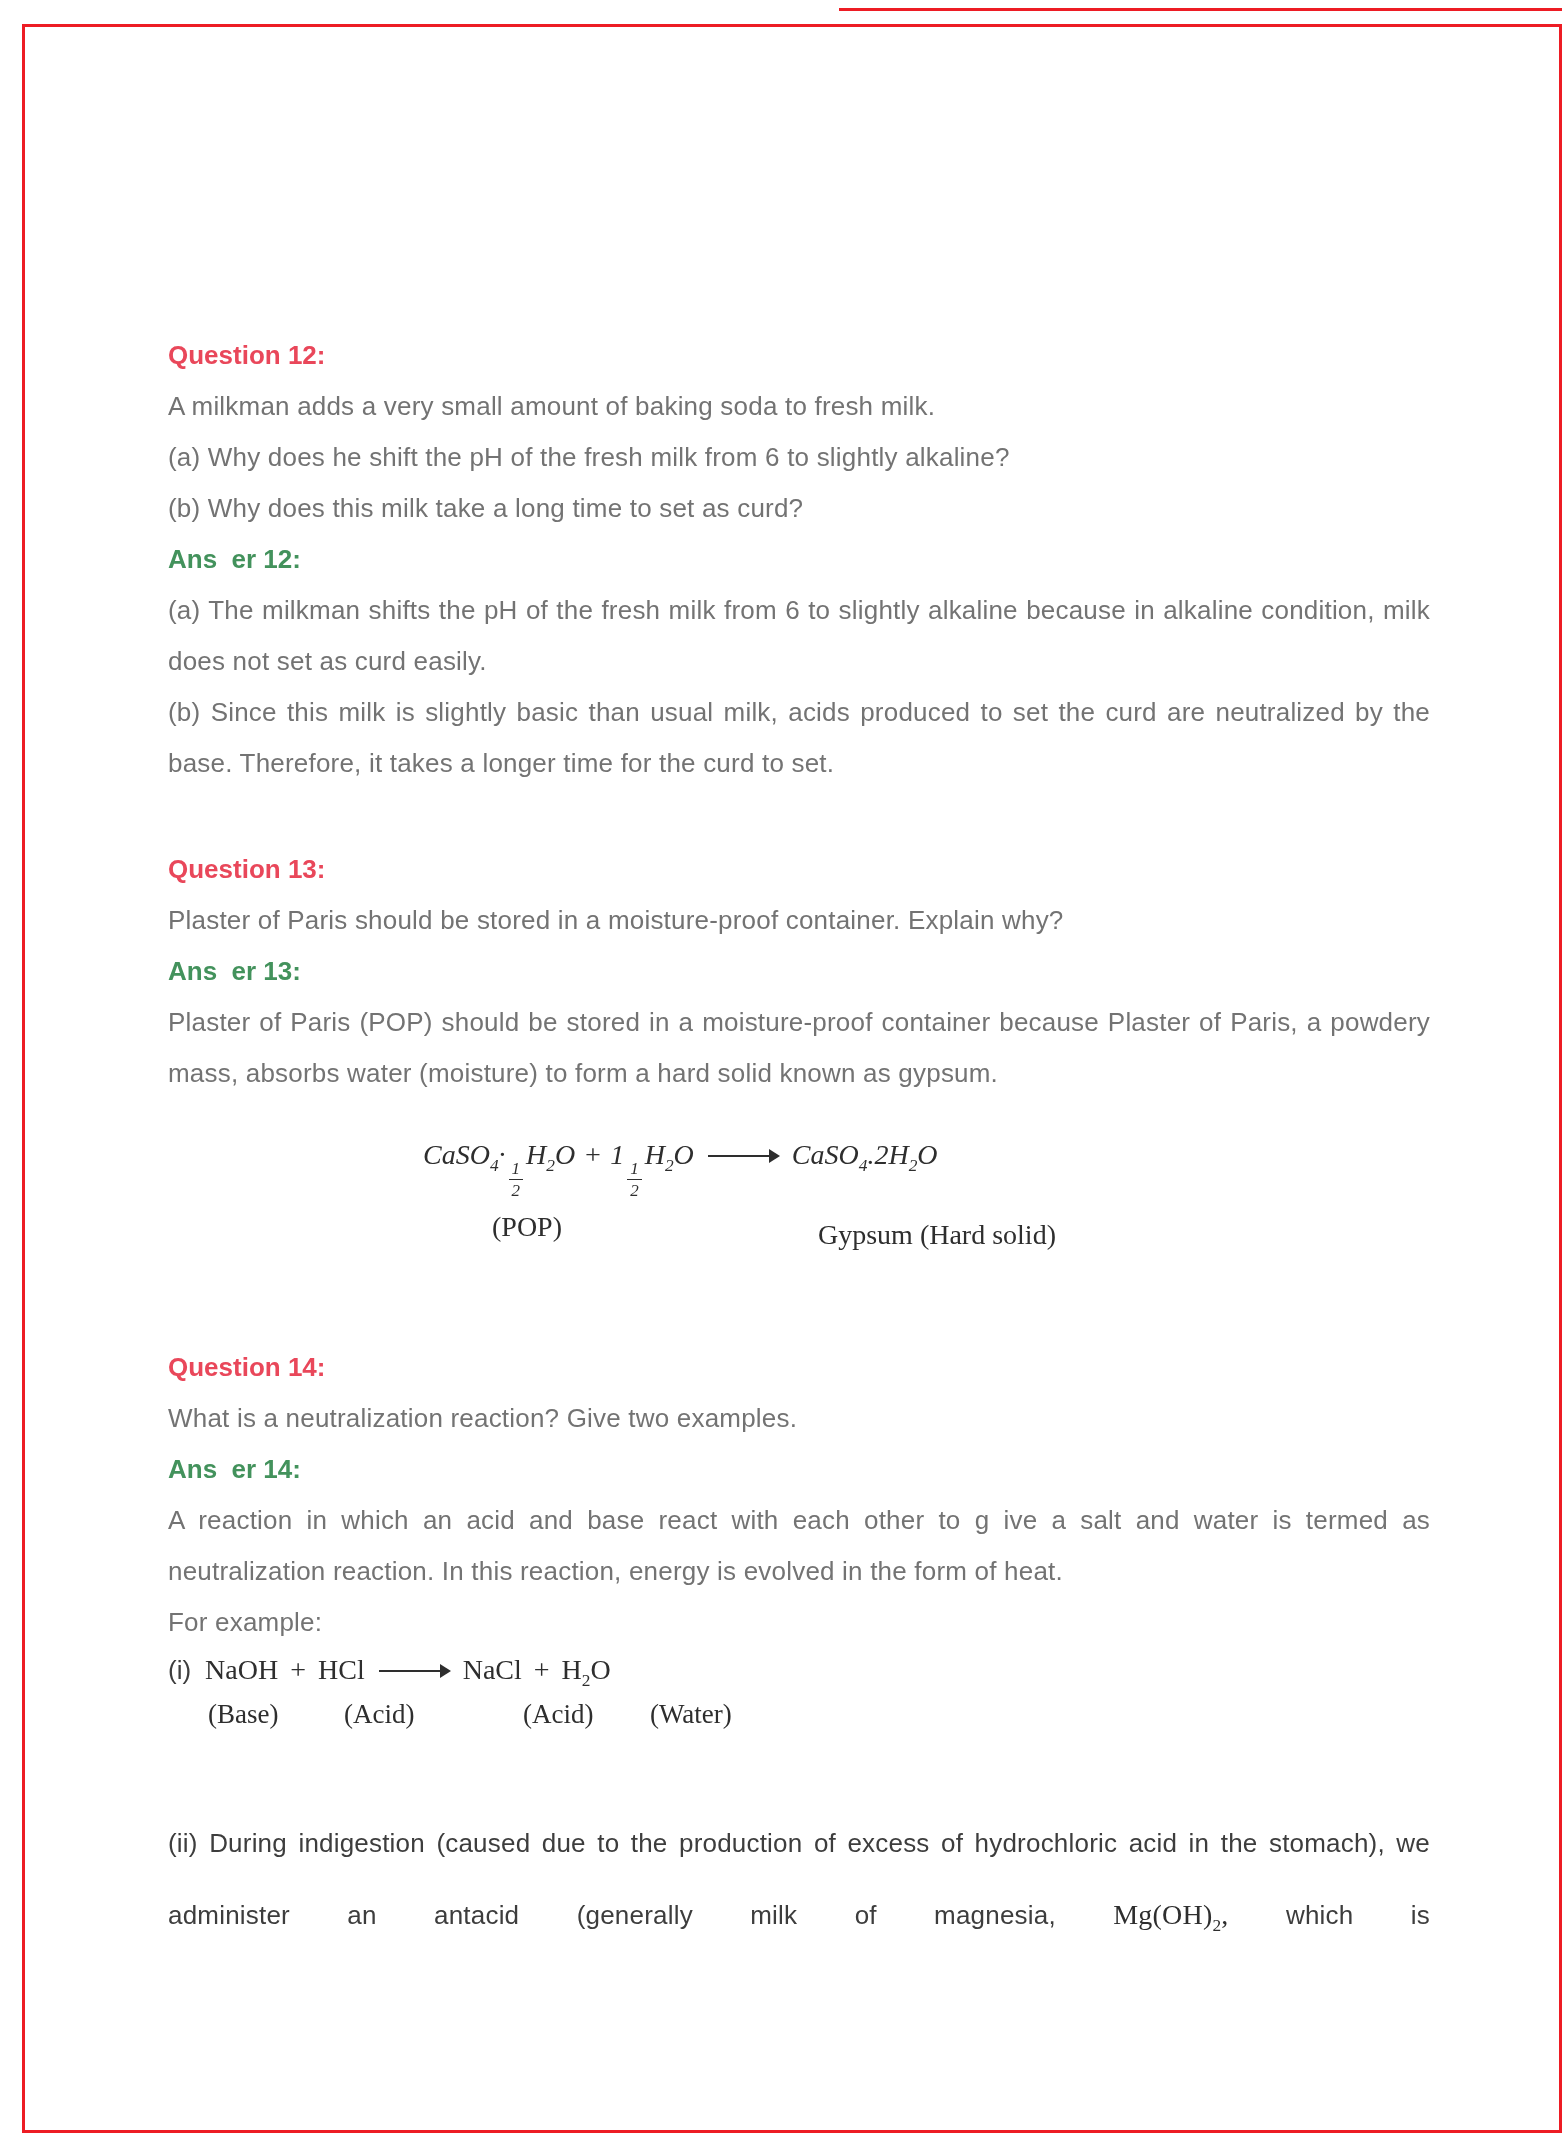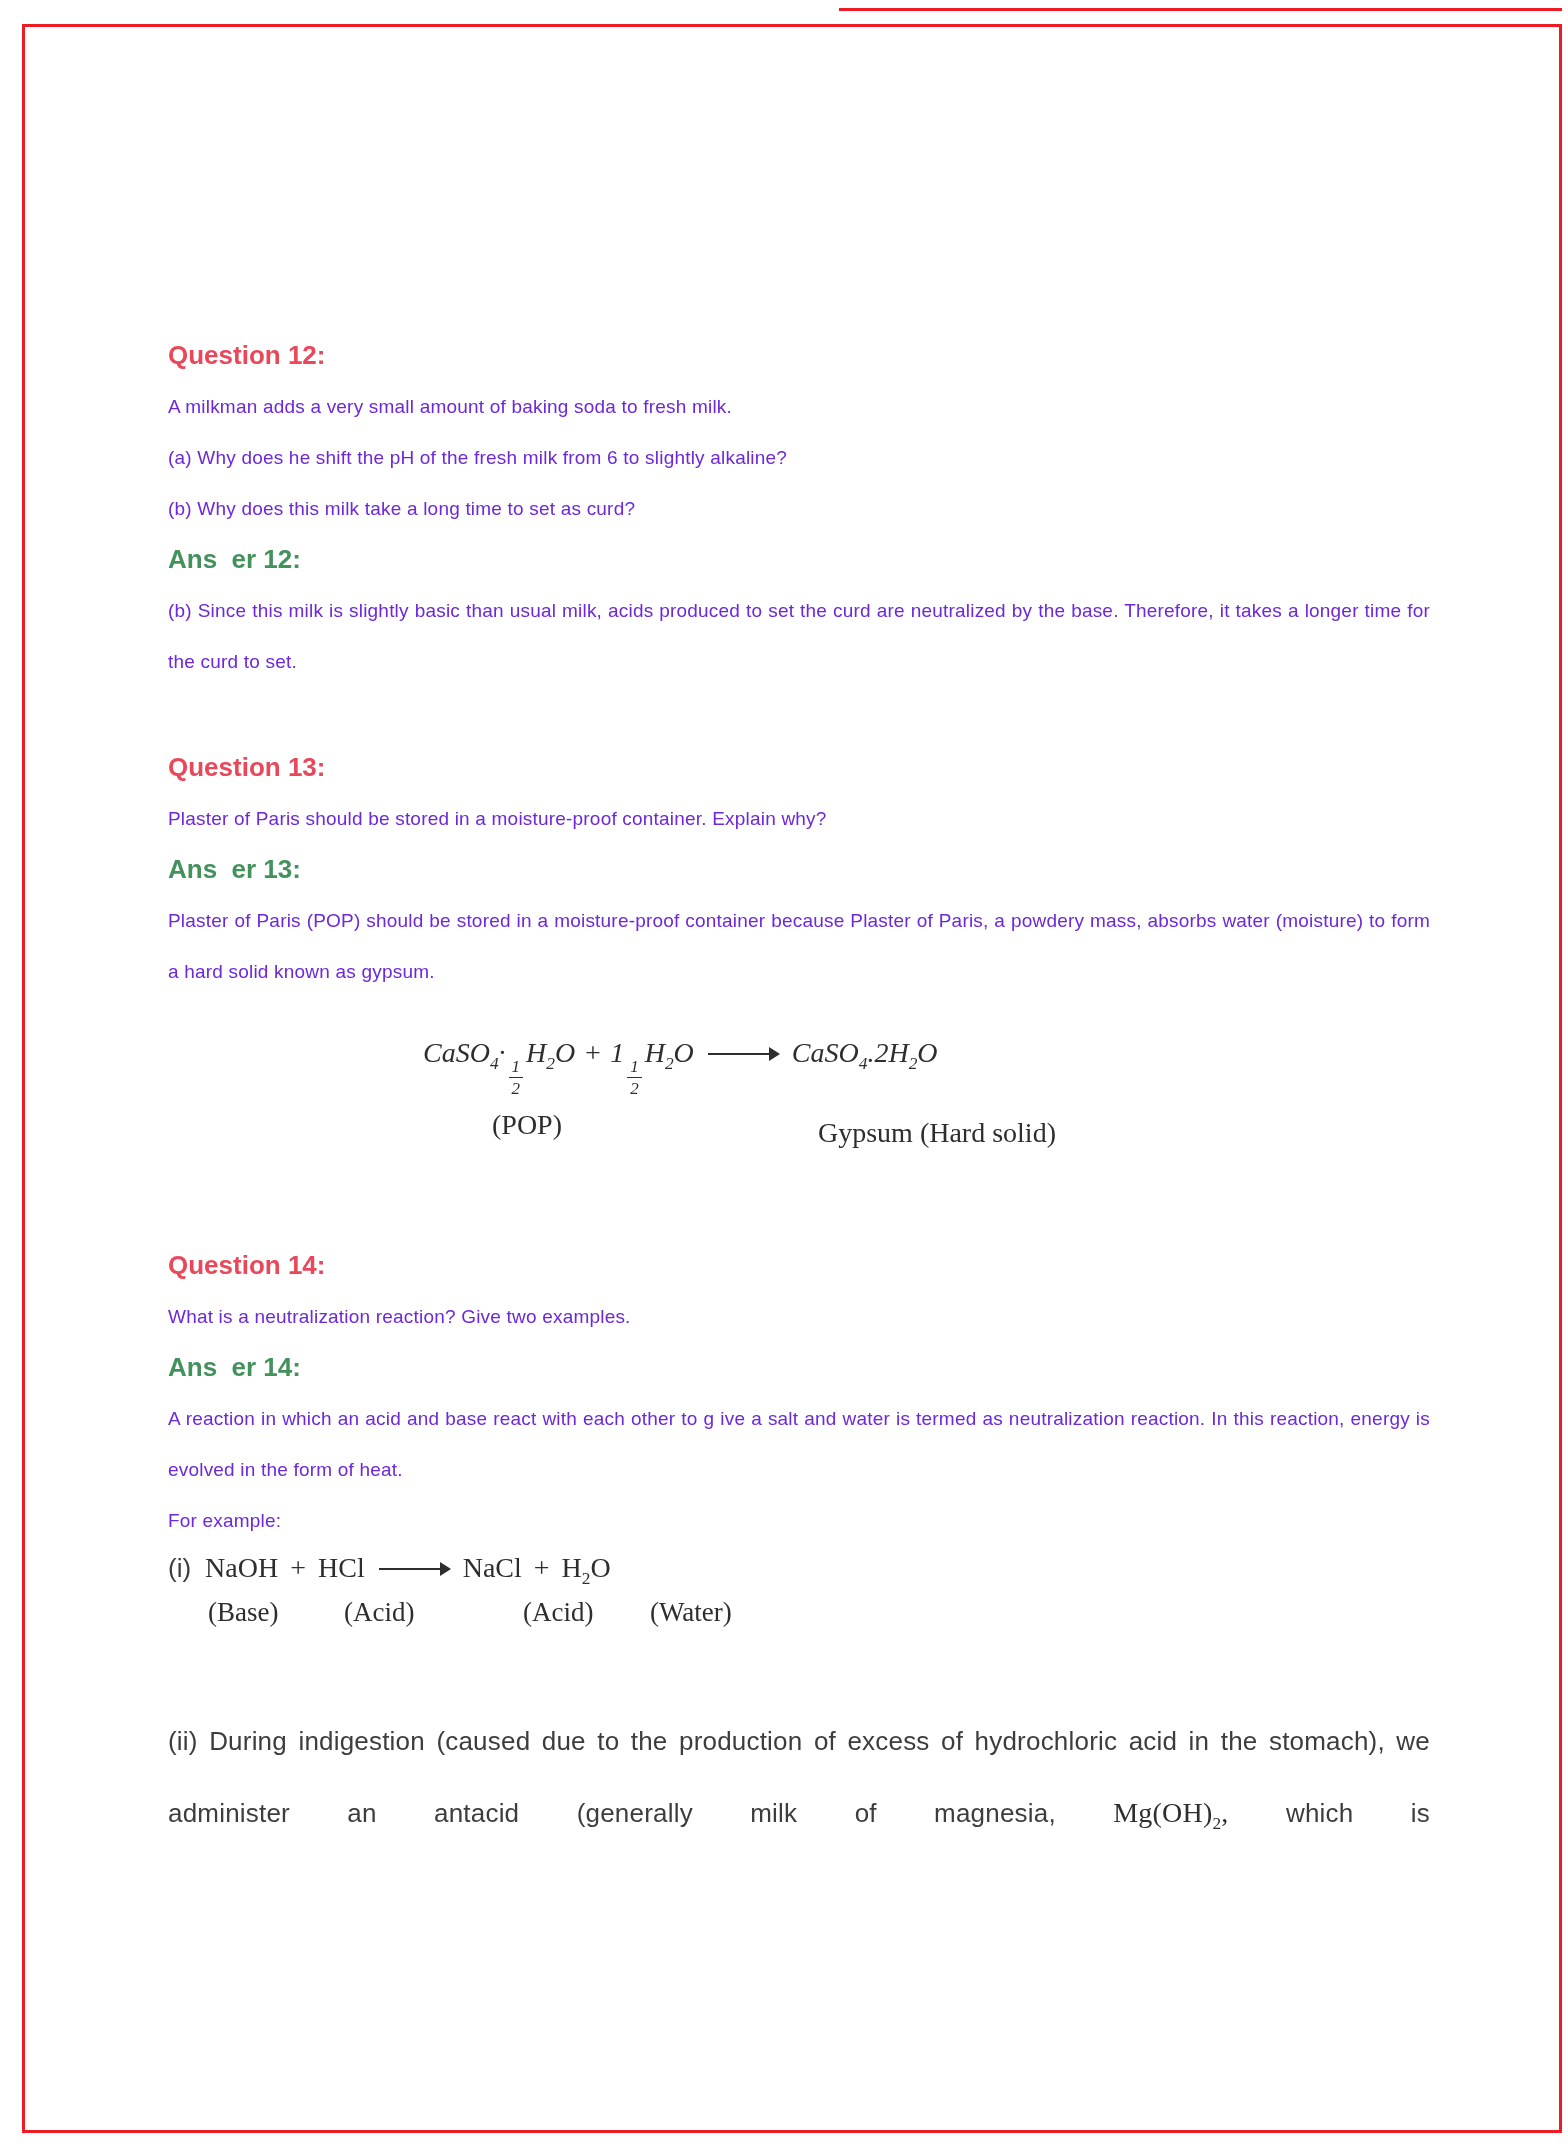--- a/index.html
+++ b/index.html
@@ -48,22 +48,22 @@
     margin: 0;
   }
   .a-title {
     font-size: 26px;
     font-weight: bold;
     color: #43925c;
     line-height: 51px;
     margin: 0;
   }
   .para {
-    font-size: 19px;
-    color: #6d28d9;
+    font-size: 26px;
+    color: #737373;
     line-height: 51px;
     margin: 0;
     text-align: justify;
     letter-spacing: 0.2px;
   }
   .gap-top { margin-top: 55px; }
   .gap-top-lg { margin-top: 85px; }
 
   
   .chem {
@@ -148,20 +148,21 @@
   <div class="top-line"></div>
   <div class="border-frame"></div>
 
   <div class="content">
 
     <h2 class="q-title">Question 12:</h2>
     <p class="para">A milkman adds a very small amount of baking soda to fresh milk.</p>
     <p class="para">(a) Why does he shift the pH of the fresh milk from 6 to slightly alkaline?</p>
     <p class="para">(b) Why does this milk take a long time to set as curd?</p>
     <h2 class="a-title">Ans&nbsp; er 12:</h2>
+    <p class="para">(a) The milkman shifts the pH of the fresh milk from 6 to slightly alkaline because in alkaline condition, milk does not set as curd easily.</p>
     <p class="para">(b) Since this milk is slightly basic than usual milk, acids produced to set the curd are neutralized by the base. Therefore, it takes a longer time for the curd to set.</p>
 
     <h2 class="q-title gap-top">Question 13:</h2>
     <p class="para">Plaster of Paris should be stored in a moisture-proof container. Explain why?</p>
     <h2 class="a-title">Ans&nbsp; er 13:</h2>
     <p class="para">Plaster of Paris (POP) should be stored in a moisture-proof container because Plaster of Paris, a powdery mass, absorbs water (moisture) to form a hard solid known as gypsum.</p>
 
     <div class="eq-pop">
       <div class="eq-row chem"><span>CaSO</span><sub>4</sub><span>·</span><span class="frac">
             <span class="num">1</span>

